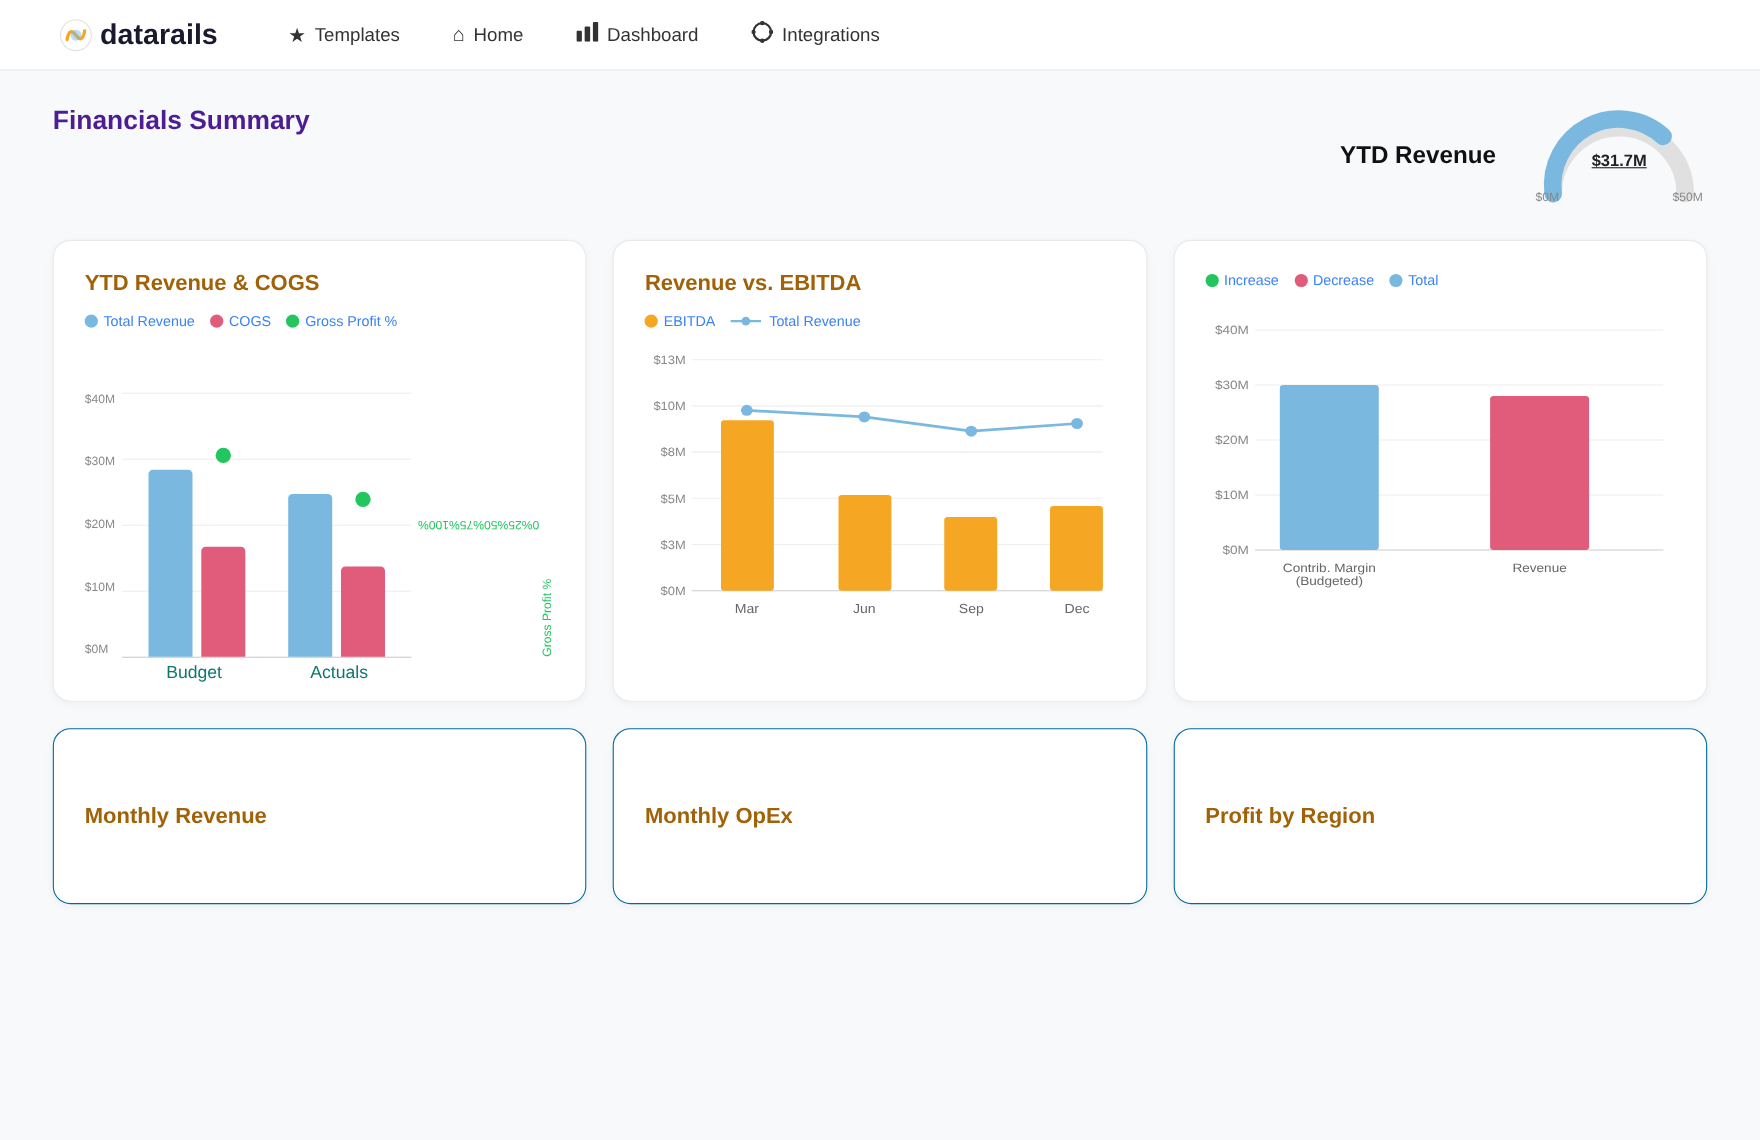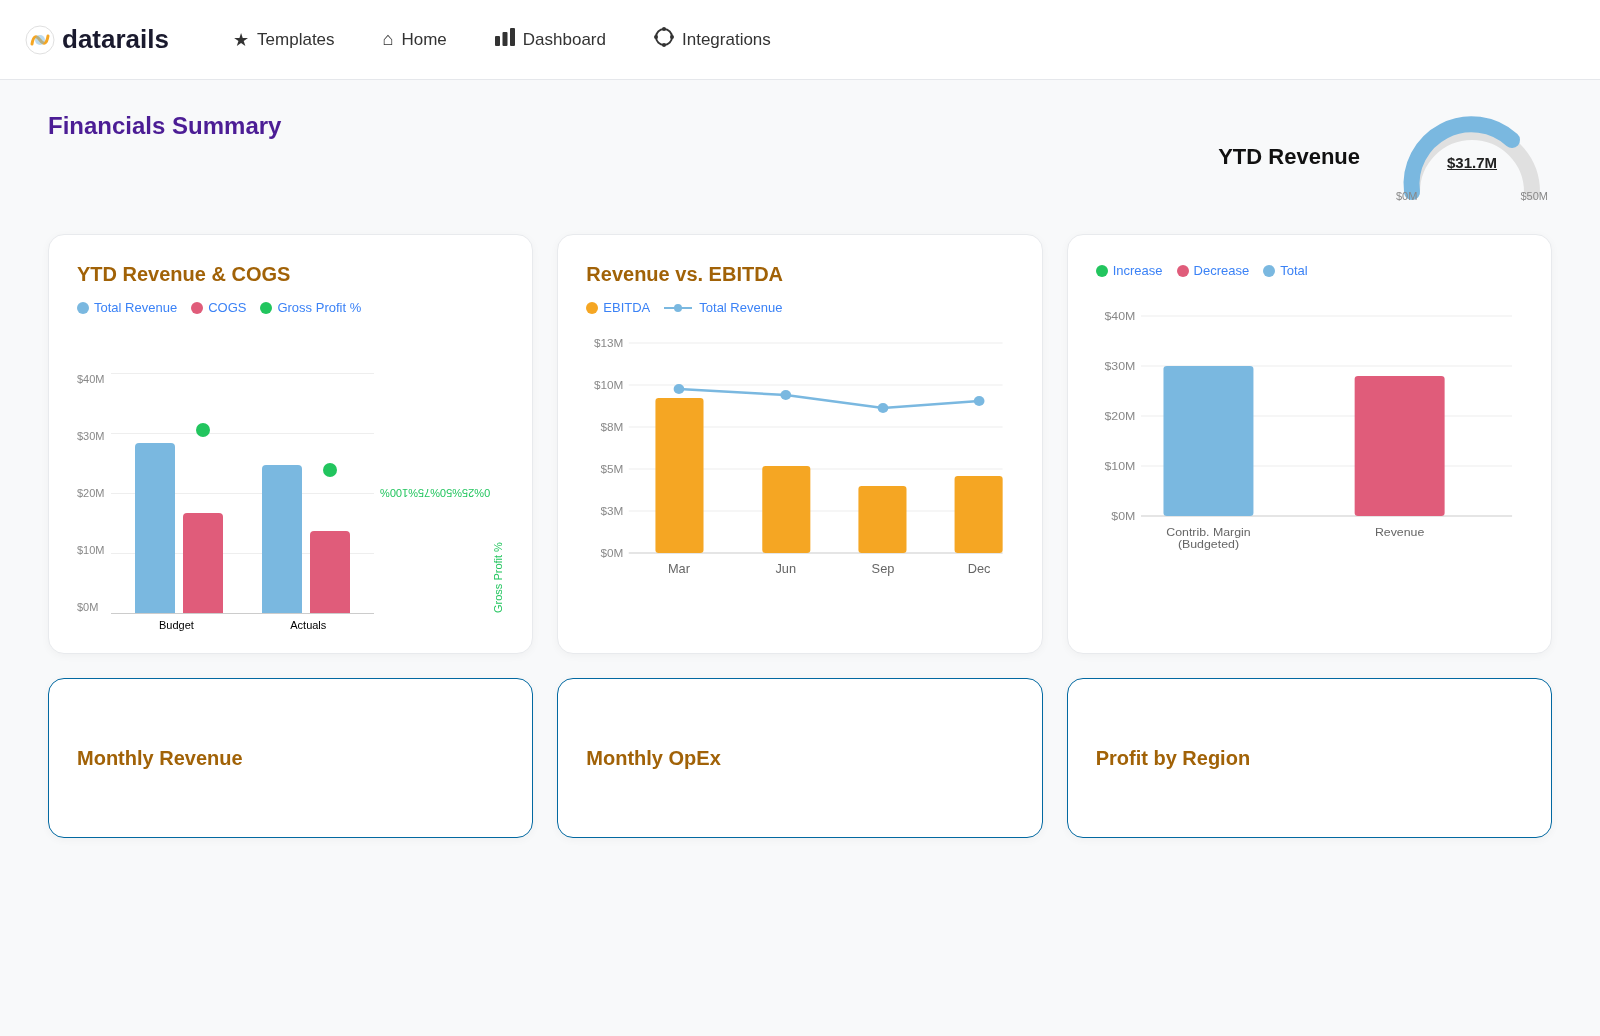--- a/index.html
+++ b/index.html
@@ -4,22 +4,22 @@
   <style>
     * { box-sizing: border-box; margin: 0; padding: 0; }
     body { font-family: 'Segoe UI', Arial, sans-serif; background: #f8f9fa; color: #222; }
 
     
     .nav {
       background: #fff;
       border-bottom: 1px solid #e5e7eb;
       display: flex;
       align-items: center;
-      padding: 0 24px;
-      height: 80px;
+      padding: 0 53px;
+      height: 64px;
       gap: 40px;
     }
     .logo {
       display: flex;
       align-items: center;
       gap: 6px;
       font-size: 26px;
       font-weight: 700;
       color: #1a1a2e;
       margin-right: 20px;
@@ -113,21 +113,21 @@
       font-size: 13px;
       color: #3b82f6;
     }
     .legend-dot {
       width: 12px;
       height: 12px;
       border-radius: 50%;
       flex-shrink: 0;
     }
     .y-label { font-size: 11px; color: #888; white-space: nowrap; }
-    .x-label { font-size: 11px; color: #000000; text-align: center; flex: 1; }
+    .x-label { font-size: 16px; color: #0f766e; text-align: center; flex: 1; }
 
     
     .card-bottom {
       background: #fff;
       border-radius: 16px;
       border: 1px solid #0369a1;
       padding: 28px;
       height: 160px;
       box-shadow: 0 2px 8px rgba(0,0,0,0.04);
       display: flex;

